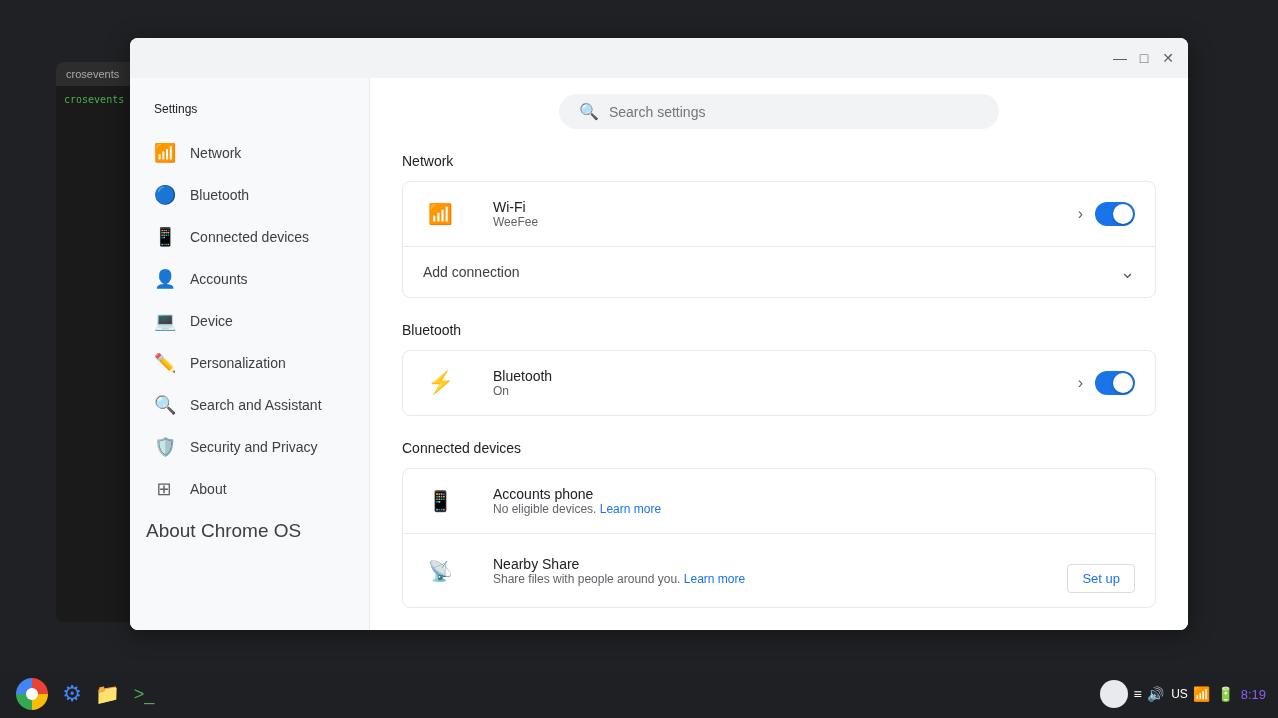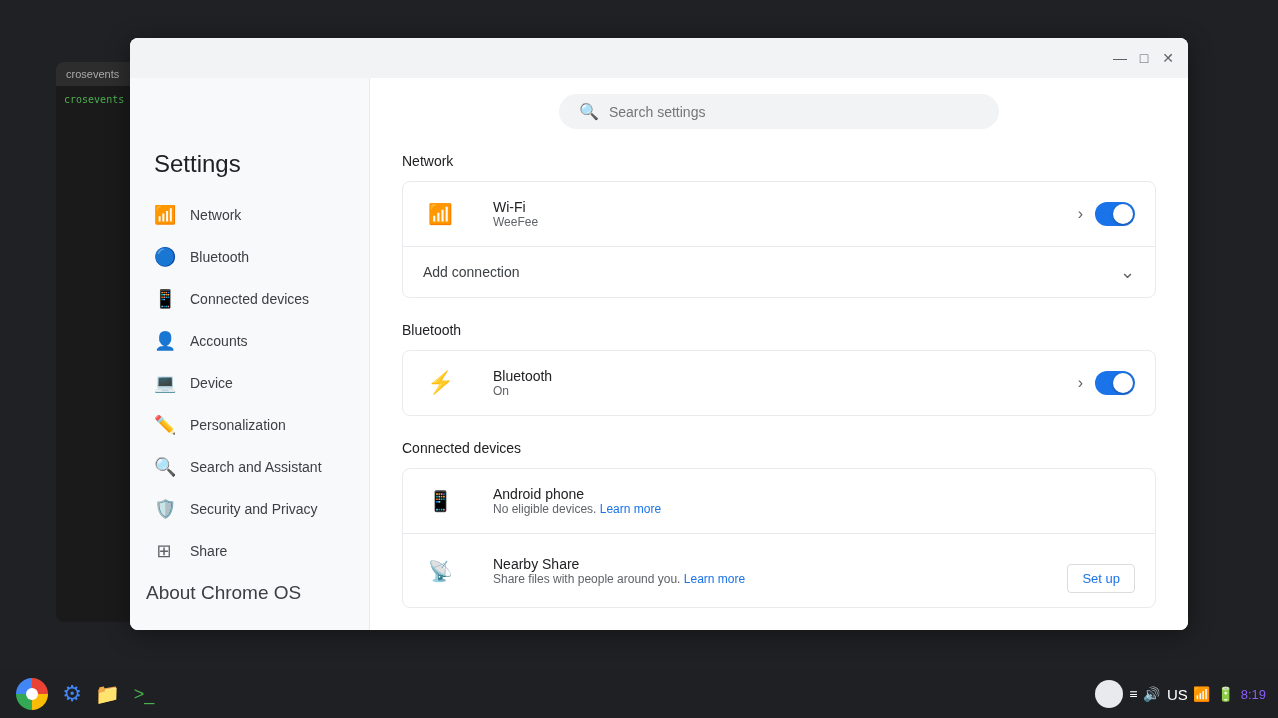--- a/index.html
+++ b/index.html
@@ -131,25 +131,24 @@
     
     .sidebar {
       width: 240px;
       flex-shrink: 0;
       background: #f8f9fa;
       padding: 16px 0;
       overflow-y: auto;
       border-right: 1px solid #e8eaed;
     }
     .sidebar-title {
-      font-size: 24px;
+      font-size: 12px;
       font-weight: 500;
       color: #202124;
       padding: 8px 24px 16px;
-      margin-top: 48px;
     }
     .sidebar-item {
       display: flex;
       align-items: center;
       gap: 16px;
       padding: 10px 24px;
       cursor: pointer;
       color: #3c4043;
       font-size: 14px;
       border-radius: 0 24px 24px 0;
@@ -425,21 +424,21 @@
       <div class="sidebar-item">
         <span class="sidebar-item-icon">🔍</span>
         <span>Search and Assistant</span>
       </div>
       <div class="sidebar-item">
         <span class="sidebar-item-icon">🛡️</span>
         <span>Security and Privacy</span>
       </div>
       <div class="sidebar-item">
         <span class="sidebar-item-icon">⊞</span>
-        <span>Share</span>
+        <span>About</span>
       </div>
 
 
       <div class="sidebar-about">
         <span>About Chrome OS</span>
       </div>
     </div>
 
     <div class="main-content">
 
@@ -486,21 +485,21 @@
             </div>
           </div>
         </div>
       </div>
 
       <div class="section-title">Connected devices</div>
       <div class="card">
         <div class="device-row">
           <div class="card-icon">📱</div>
           <div class="card-text">
-            <div class="card-text-title">Android phone</div>
+            <div class="card-text-title">Accounts phone</div>
             <div class="card-text-sub">
               <span>No eligible devices.</span>
               <a class="learn-more">Learn more</a>
             </div>
           </div>
         </div>
         <div class="device-row">
           <div class="card-icon">📡</div>
           <div class="card-text">
             <div class="card-text-title">Nearby Share</div>
@@ -525,19 +524,19 @@
     </div>
     <div class="taskbar-icon gear-taskbar">⚙</div>
     <div class="taskbar-icon files-icon">📁</div>
     <div class="taskbar-icon terminal-icon">&gt;_</div>
   </div>
   <div class="taskbar-right">
     <div class="taskbar-right-icons">
       <span style="width:28px;height:28px;border-radius:50%;background:#e8eaed;display:inline-block;"></span>
       <span style="color:#fff;font-size:14px;">≡</span>
       <span style="color:#fff;font-size:14px;">🔊</span>
-      <span style="color:#fff;font-size:15px;">US</span>
+      <span style="color:#fff;font-size:12px;">US</span>
       <span style="color:#fff;font-size:14px;">📶</span>
       <span style="color:#fff;font-size:14px;">🔋</span>
       <span style="color:#8b5cf6;font-size:13px;">8:19</span>
     </div>
   </div>
 </div>
 
 </body></html>

